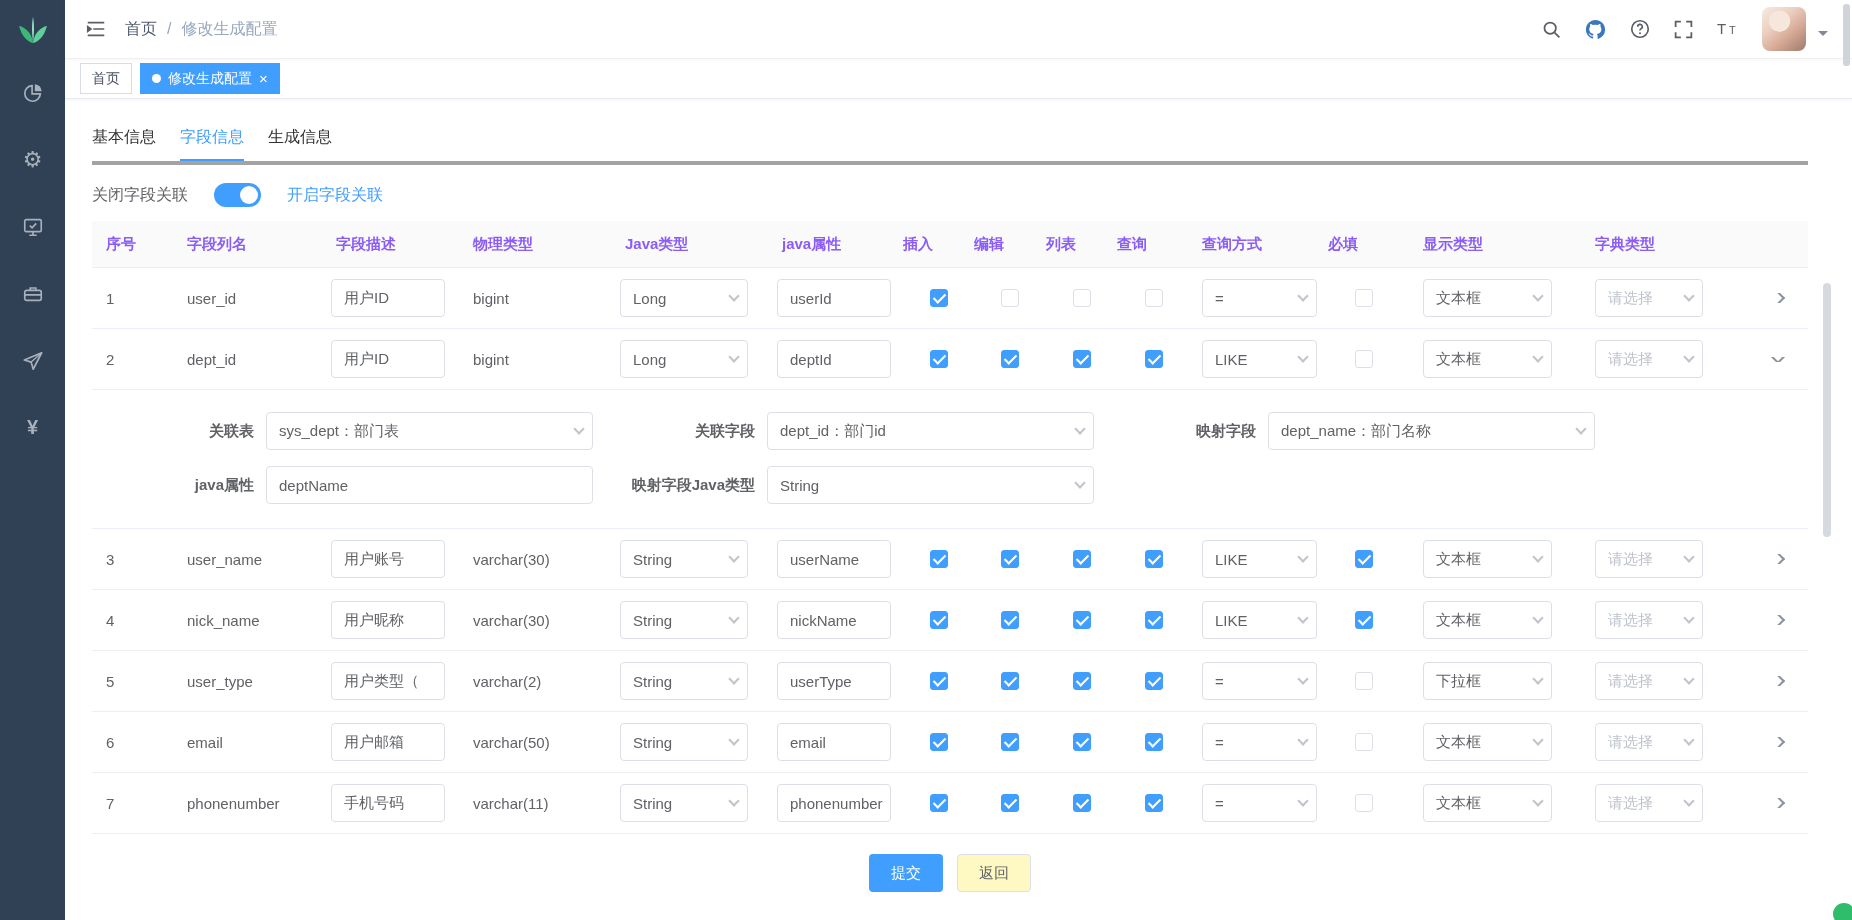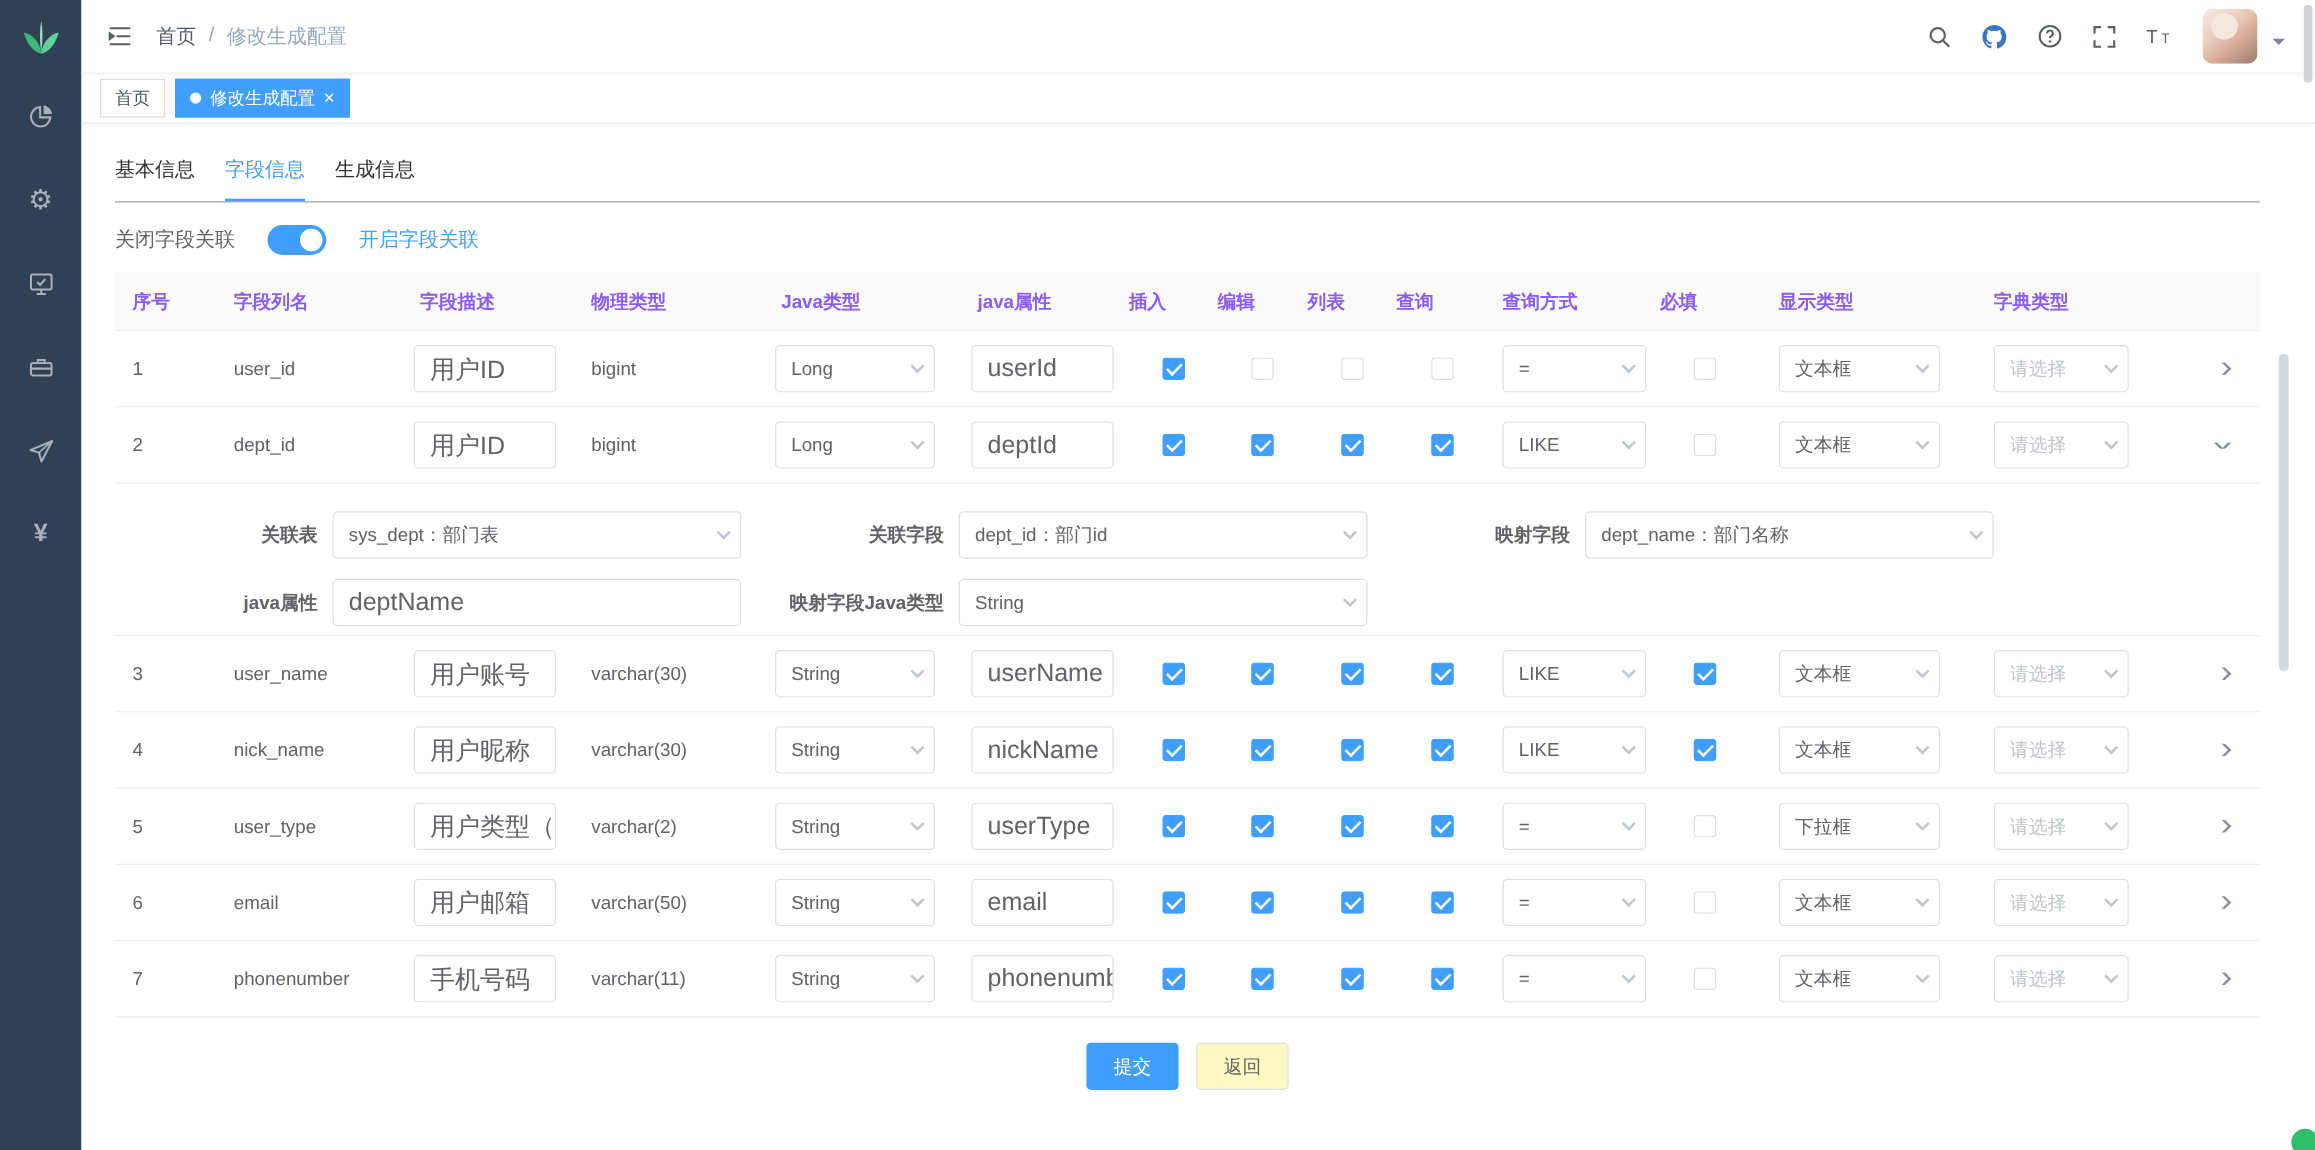--- a/index.html
+++ b/index.html
@@ -31,21 +31,21 @@
 
   
   .tags{height:40px;border-bottom:1px solid #e7eaf0;box-shadow:0 1px 3px rgba(0,0,0,.05);display:flex;align-items:center;padding:0 15px;gap:8px;flex-shrink:0}
   .tag{height:31px;display:inline-flex;align-items:center;padding:0 11px;border:1px solid #d8dce5;background:#fff;font-size:14px;color:#495060;cursor:pointer;white-space:nowrap}
   .tag.active{background:#409eff;border-color:#409eff;color:#fff}
   .tag .dot{width:9px;height:9px;border-radius:50%;background:#fff;margin-right:7px}
   .tag-close{margin-left:7px;font-size:15px;line-height:1;cursor:pointer}
 
   
   .content{padding:16px 0 0 27px;flex:1;position:relative;min-height:0}
-  .tabs{display:flex;border-bottom:1px solid #a3a3a3;width:1716px}
+  .tabs{display:flex;border-bottom:4px solid #a3a3a3;width:1716px}
   .tab{font-size:16px;color:#303133;height:46px;line-height:44px;margin-right:24px;cursor:pointer;border-bottom:2px solid transparent}
   .tab.active{color:#409eff;border-bottom-color:#409eff}
 
   .assoc-row{display:flex;align-items:center;gap:26px;margin:18px 0 14px;font-size:16px;color:#606266}
   .switch{width:47px;height:24px;border-radius:12px;background:#409eff;position:relative;cursor:pointer;flex-shrink:0}
   .switch i{position:absolute;right:3px;top:3px;width:18px;height:18px;border-radius:50%;background:#fff}
   .assoc-link{color:#409eff;cursor:pointer}
 
   
   .t-head{display:flex;align-items:center;height:47px;background:#fafafa;border-bottom:1px solid #ebeef5;width:1716px}
@@ -53,36 +53,36 @@
   .t-row{display:flex;align-items:center;height:61px;border-bottom:1px solid #ebeef5;width:1716px;background:#fff}
   .cell{padding-left:12px;display:flex;align-items:center;overflow:hidden}
   .center{justify-content:center;padding-left:0!important}
   .c0{width:83px;padding-left:14px}.c1{width:150px}.c2{width:136px;padding-left:6px}.c3{width:153px}
   .c4{width:153px;padding-left:6px}.c5{width:136px;padding-left:10px}.c6{width:71px}.c7{width:72px}
   .c8{width:71px}.c9{width:73px}.c10{width:138px;padding-left:12px}.c11{width:71px}
   .c12{width:171px;padding-left:24px}.c13{width:177px;padding-left:25px}.c14{width:61px}
   .h-cell.c2{padding-left:11px}.h-cell.c4{padding-left:11px}.h-cell.c5{padding-left:15px}
   .txt{font-size:15px;color:#606266;white-space:nowrap}
   .inp{height:38px;border:1px solid #dcdfe6;border-radius:4px;background:#fff;display:flex;align-items:center;padding:0 12px;overflow:hidden;cursor:text}
-  .inp span{font-size:20px;color:#606266;white-space:nowrap}
+  .inp span{font-size:15px;color:#606266;white-space:nowrap}
   .c2 .inp{width:114px}
   .c5 .inp{width:114px}
   .sel{height:38px;border:1px solid #dcdfe6;border-radius:4px;background:#fff;display:flex;align-items:center;justify-content:space-between;padding:0 9px 0 12px;cursor:pointer;overflow:hidden}
   .sel span{font-size:15px;color:#606266;white-space:nowrap;overflow:hidden}
   .sel.placeholder span{color:#bfc4cc}
   .c4 .sel{width:128px}.c10 .sel{width:115px}.c12 .sel{width:129px}.c13 .sel{width:108px}
   .chev{width:8px;height:8px;border-right:2px solid #c0c4cc;border-bottom:2px solid #c0c4cc;transform:rotate(45deg);flex-shrink:0;margin:-4px 0 0 6px}
   .cb{width:18px;height:18px;border:1px solid #dcdfe6;border-radius:3px;background:#fff;position:relative;cursor:pointer;flex-shrink:0}
   .cb.on{background:#409eff;border-color:#409eff}
   .cb.on::after{content:"";position:absolute;left:5px;top:1px;width:5px;height:10px;border:solid #fff;border-width:0 2px 2px 0;transform:rotate(45deg)}
   .expand-chev{display:block;width:10px;height:10px;border-right:2px solid #8a919f;border-bottom:2px solid #8a919f;transform:rotate(-45deg);cursor:pointer}
   .expand-chev.down{transform:rotate(45deg);margin-top:-5px}
 
   
-  .detail{padding:22px 0 7px;border-bottom:1px solid #ebeef5;width:1716px;background:#fff}
+  .detail{padding:22px 0 24px;border-bottom:1px solid #ebeef5;width:1716px;background:#fff}
   .d-row{display:flex}
   .d-row + .d-row{margin-top:16px}
   .d-field{display:flex;align-items:center}
   .d-field label{width:174px;text-align:right;padding-right:12px;font-size:15px;font-weight:700;color:#606266;white-space:nowrap}
   .wide{width:327px}
   .inp.wide{justify-content:flex-start}
 
   
   .footer-btns{display:flex;justify-content:center;gap:14px;margin-top:20px;width:1716px}
   .btn{height:38px;padding:0 21px;border-radius:4px;font-size:15px;cursor:pointer;border:1px solid transparent;font-family:inherit}

